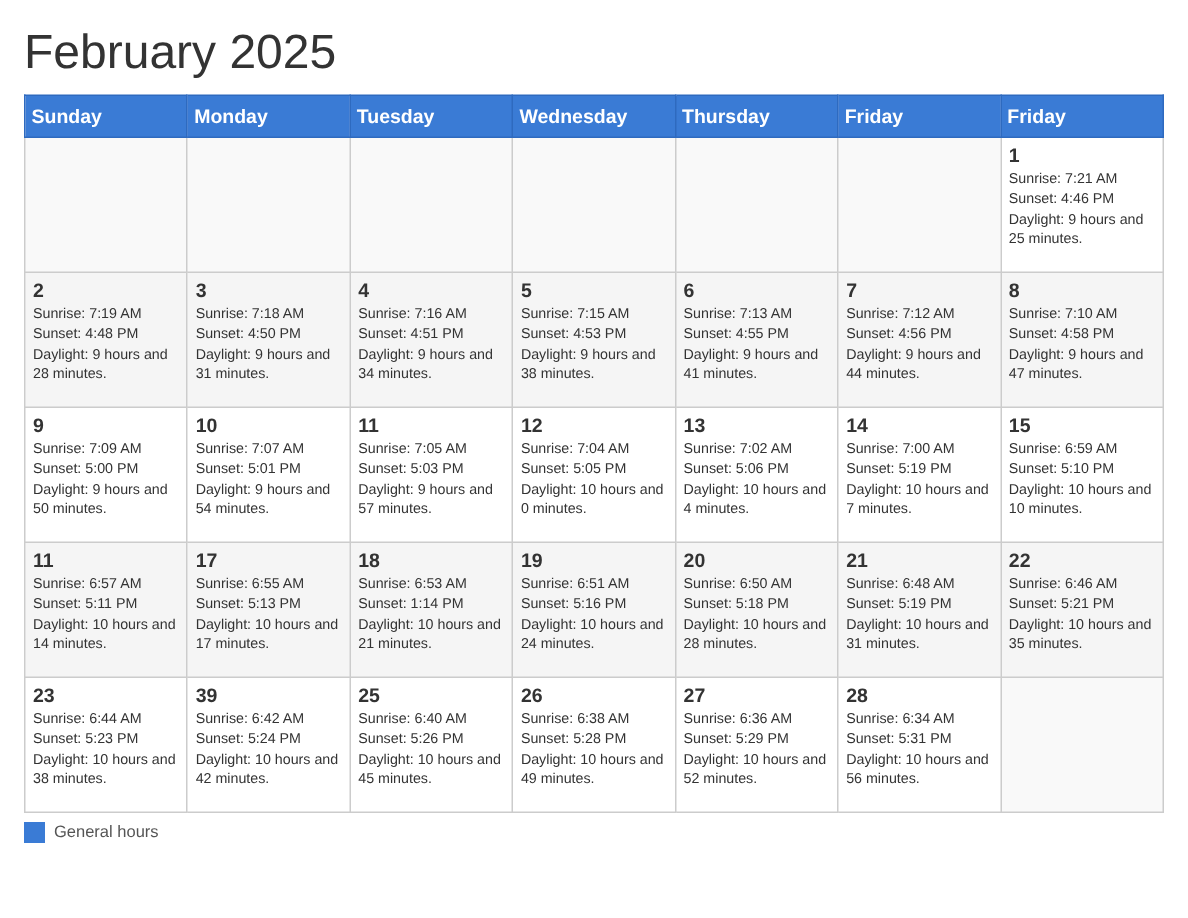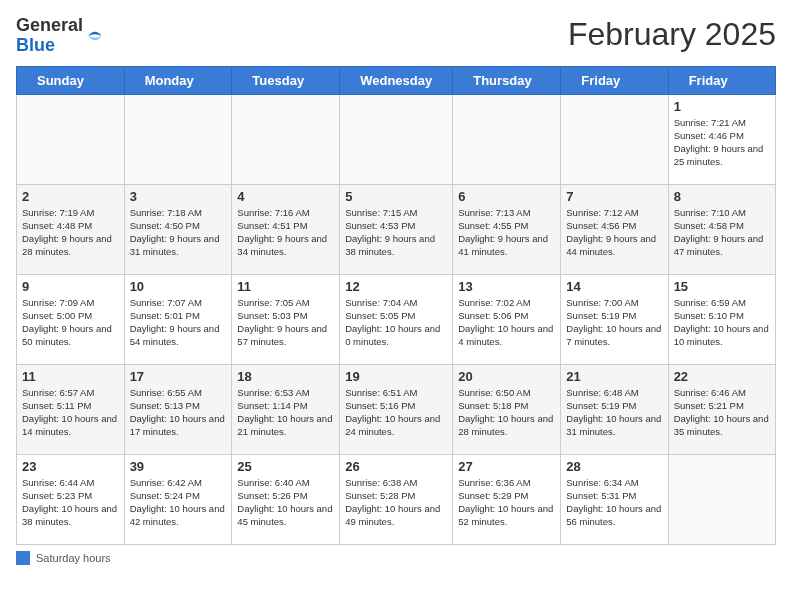--- a/index.html
+++ b/index.html
@@ -46,21 +46,21 @@
     .calendar {
       width: 100%;
       border-collapse: collapse;
       border: 1px solid #ccc;
     }
     .calendar th {
       background: #3a7bd5;
       color: #fff;
       font-size: 13px;
       font-weight: bold;
-      padding: 6px 20px;
+      padding: 6px 4px;
       text-align: left;
       border: 1px solid #2e6abf;
     }
     .calendar td {
       width: calc(100% / 7);
       vertical-align: top;
       border: 1px solid #ccc;
       padding: 4px 5px;
       height: 90px;
       background: #fff;
@@ -94,34 +94,20 @@
       width: 14px;
       height: 14px;
       background: #3a7bd5;
       display: inline-block;
     }
   </style>
 </head>
 <body>
 
 <div class="header">
-  <div class="logo">
-    <div>
-      <div style="display:flex;align-items:center;">
-        <span class="logo-text">
-          <span class="general">General</span><br>
-          <span class="blue">Blue</span>
-        </span>
-        <svg class="logo-icon" viewBox="0 0 24 24" fill="#1a6bbf">
-          <path d="M4 12 Q12 2 20 12 Q12 8 4 12Z"></path>
-          <path d="M4 12 Q12 22 20 12 Q12 16 4 12Z" fill="#3a9be8" opacity="0.6"></path>
-        </svg>
-      </div>
-    </div>
-  </div>
   <div class="title-block">
     <div class="month-title">February 2025</div>
   </div>
 </div>
 
 <table class="calendar">
   <thead>
     <tr id="weekday-header">
         <th>Sunday</th>
         <th>Monday</th>
@@ -316,14 +302,14 @@
 Sunset: 5:31 PM
 Daylight: 10 hours and 56 minutes.</div>
         </td>
         <td class="empty-cell"></td>
       </tr>
     </tbody>
 </table>
 
 <div class="legend">
   <span class="legend-box"></span>
-  <span>Saturday hours</span>
+  <span>General hours</span>
 </div>
 
 </body></html>

